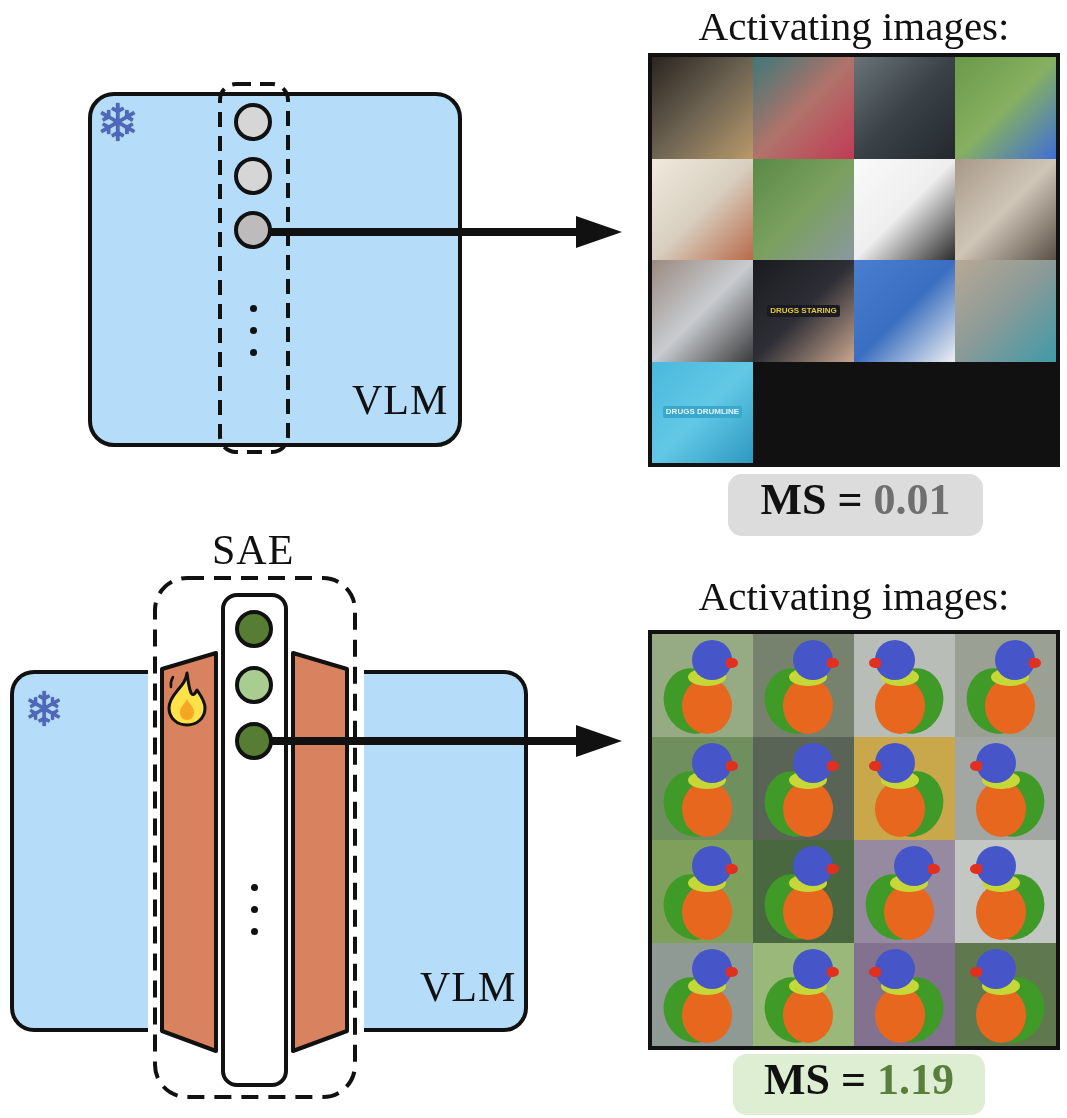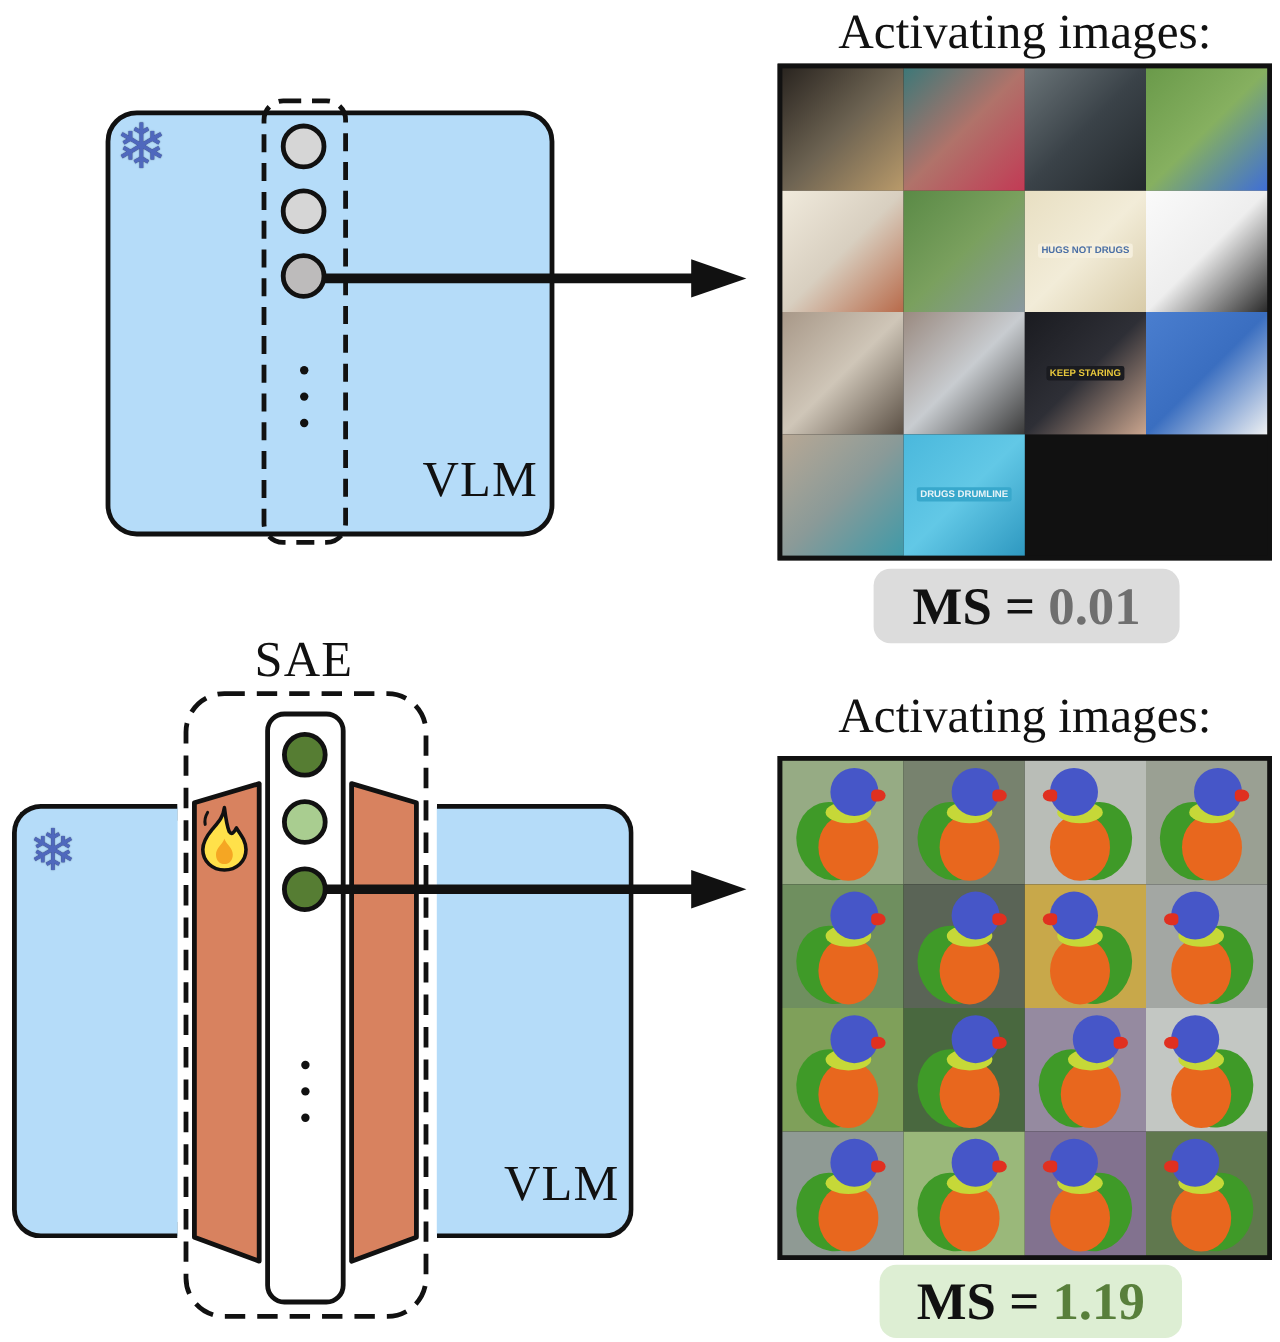--- a/index.html
+++ b/index.html
@@ -44,21 +44,21 @@
   
   .bird{position:absolute;left:0;top:0;width:100%;height:100%;}
   .bird span{position:absolute;display:block;}
   .bird .wing {left:12px;top:34px;width:58px;height:66px;border-radius:50%;transform:rotate(-18deg);}
   .bird .chest{left:30px;top:44px;width:50px;height:56px;border-radius:50%;}
   .bird .nape {left:36px;top:34px;width:38px;height:18px;border-radius:50%;}
   .bird .head {left:40px;top:6px;width:40px;height:40px;border-radius:50%;}
   .bird .beak {left:74px;top:24px;width:12px;height:10px;border-radius:60% 90% 90% 60%;}
 
   
-  .badge{position:absolute;display:flex;align-items:center;justify-content:center;
+  .badge{position:absolute;display:flex;justify-content:center;
          border-radius:14px;font-weight:bold;font-size:44px;color:#111;white-space:pre;}
   .badge-top{left:728px;top:474px;width:255px;height:62px;background:#dcdcdc;}
   .badge-bottom{left:733px;top:1054px;width:252px;height:61px;background:#ddeed3;}
   .badge .val-gray{color:#6f6f6f;}
   .badge .val-green{color:#587f3b;}
 </style>
 </head>
 <body>
 
 <div class="canvas">
@@ -113,28 +113,25 @@
   <div class="fig-title" style="top:2px;">Activating images:</div>
   <div class="fig-title" style="top:572px;">Activating images:</div>
 
   <div class="grid grid-top">
       <div class="tile" style="background: linear-gradient(135deg, rgb(42, 37, 32), rgb(109, 99, 82), rgb(185, 154, 106));"></div>
       <div class="tile" style="background: linear-gradient(135deg, rgb(61, 120, 120), rgb(176, 115, 106), rgb(194, 58, 85));"></div>
       <div class="tile" style="background: linear-gradient(135deg, rgb(106, 116, 120), rgb(58, 66, 72), rgb(35, 40, 44));"></div>
       <div class="tile" style="background: linear-gradient(135deg, rgb(106, 154, 74), rgb(134, 176, 96), rgb(63, 110, 214));"></div>
       <div class="tile" style="background: linear-gradient(135deg, rgb(240, 234, 220), rgb(216, 207, 192), rgb(184, 106, 74));"></div>
       <div class="tile" style="background: linear-gradient(135deg, rgb(90, 138, 70), rgb(122, 160, 94), rgb(138, 152, 160));"></div>
-      <div class="tile" style="background: linear-gradient(135deg, rgb(232, 223, 194), rgb(242, 236, 216), rgb(216, 203, 168));">
-        <span style="color: rgb(74, 111, 165); background: rgb(245, 239, 221);">HUGS NOT DRUGS</span>
-      </div>
       <div class="tile" style="background: linear-gradient(135deg, rgb(250, 250, 250), rgb(238, 238, 238), rgb(42, 42, 42));"></div>
       <div class="tile" style="background: linear-gradient(135deg, rgb(168, 152, 136), rgb(207, 198, 184), rgb(90, 79, 68));"></div>
       <div class="tile" style="background: linear-gradient(135deg, rgb(154, 138, 128), rgb(200, 204, 208), rgb(58, 58, 58));"></div>
       <div class="tile" style="background: linear-gradient(135deg, rgb(26, 27, 32), rgb(46, 47, 54), rgb(202, 165, 142));">
-        <span style="color: rgb(232, 200, 60); background: rgb(26, 27, 32);">KEEP STARING</span>
+        <span style="color: rgb(232, 200, 60); background: rgb(26, 27, 32);">DRUGS STARING</span>
       </div>
       <div class="tile" style="background: linear-gradient(135deg, rgb(74, 126, 207), rgb(58, 110, 192), rgb(238, 240, 242));"></div>
       <div class="tile" style="background: linear-gradient(135deg, rgb(184, 168, 149), rgb(138, 154, 152), rgb(63, 154, 168));"></div>
       <div class="tile" style="background: linear-gradient(135deg, rgb(74, 184, 220), rgb(98, 200, 230), rgb(46, 152, 192));">
         <span style="color: rgb(232, 244, 248); background: rgb(56, 168, 204);">DRUGS DRUMLINE</span>
       </div>
     </div>
   <div class="grid grid-bottom">
       <div class="tile" style="background: rgb(150, 171, 132);">
         <div class="bird">

